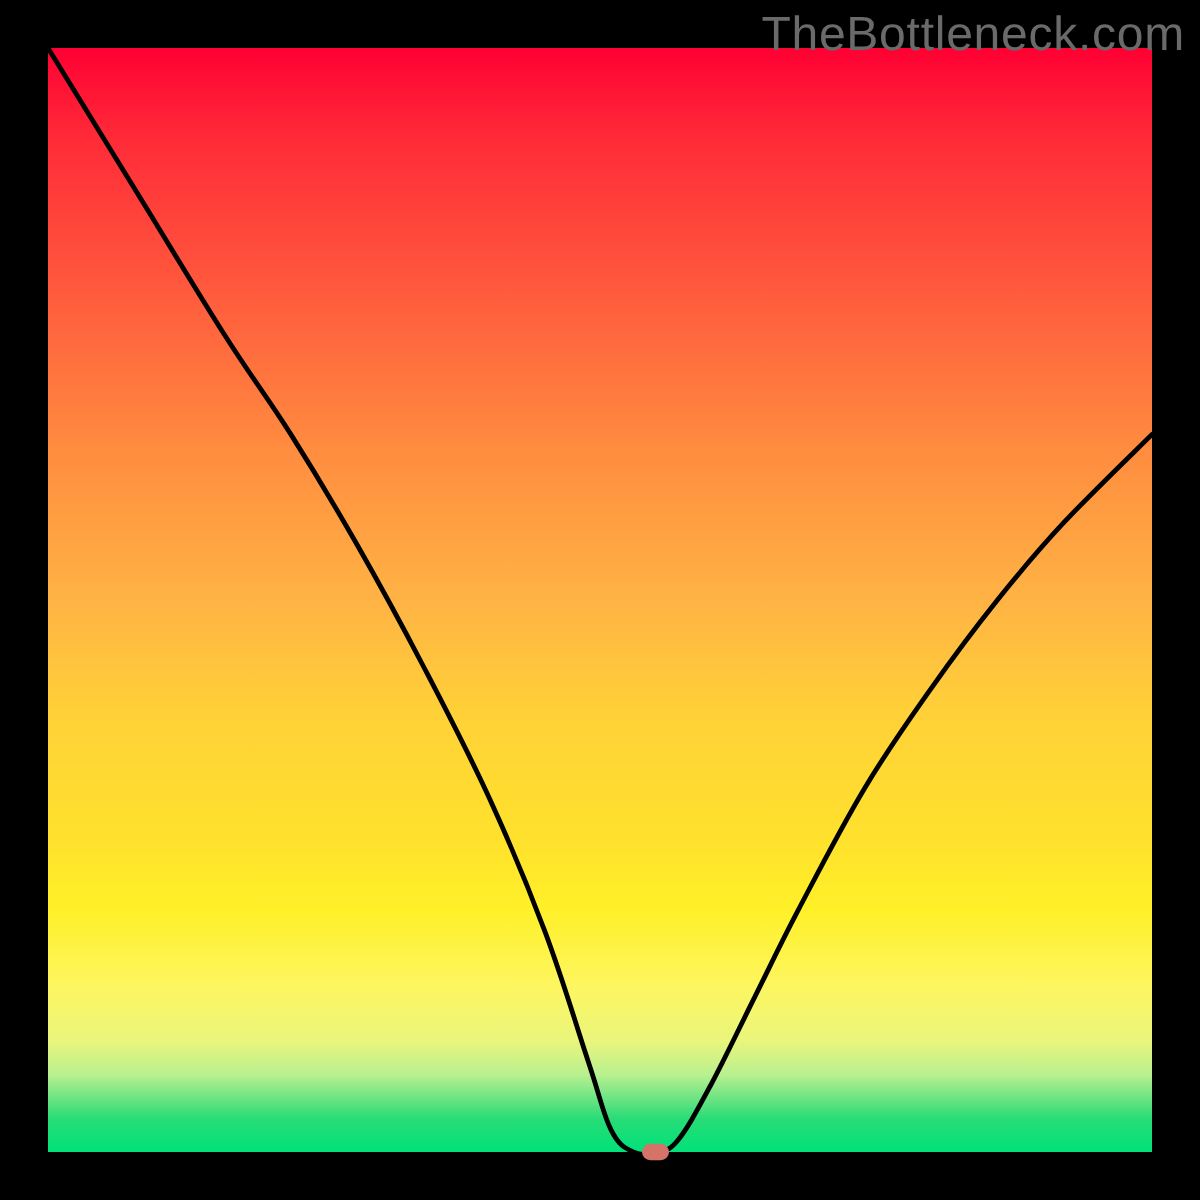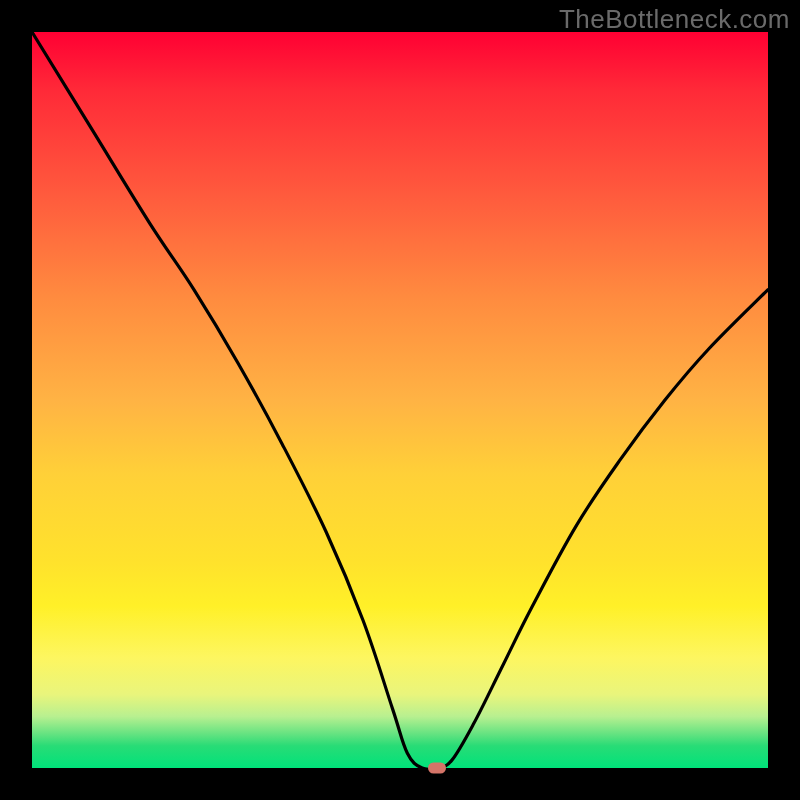--- a/index.html
+++ b/index.html
@@ -9,21 +9,21 @@
     background: #000000;
     position: relative;
     overflow: hidden;
     font-family: Arial, Helvetica, sans-serif;
   }
   .watermark {
     position: absolute;
     top: 4px;
     right: 10px;
     color: #6a6a6a;
-    font-size: 26px;
+    font-size: 32px;
     font-weight: 500;
     z-index: 10;
     letter-spacing: 0.5px;
   }
   .plot-area {
     position: absolute;
     left: 32px;
     top: 32px;
     width: 736px;
     height: 736px;

